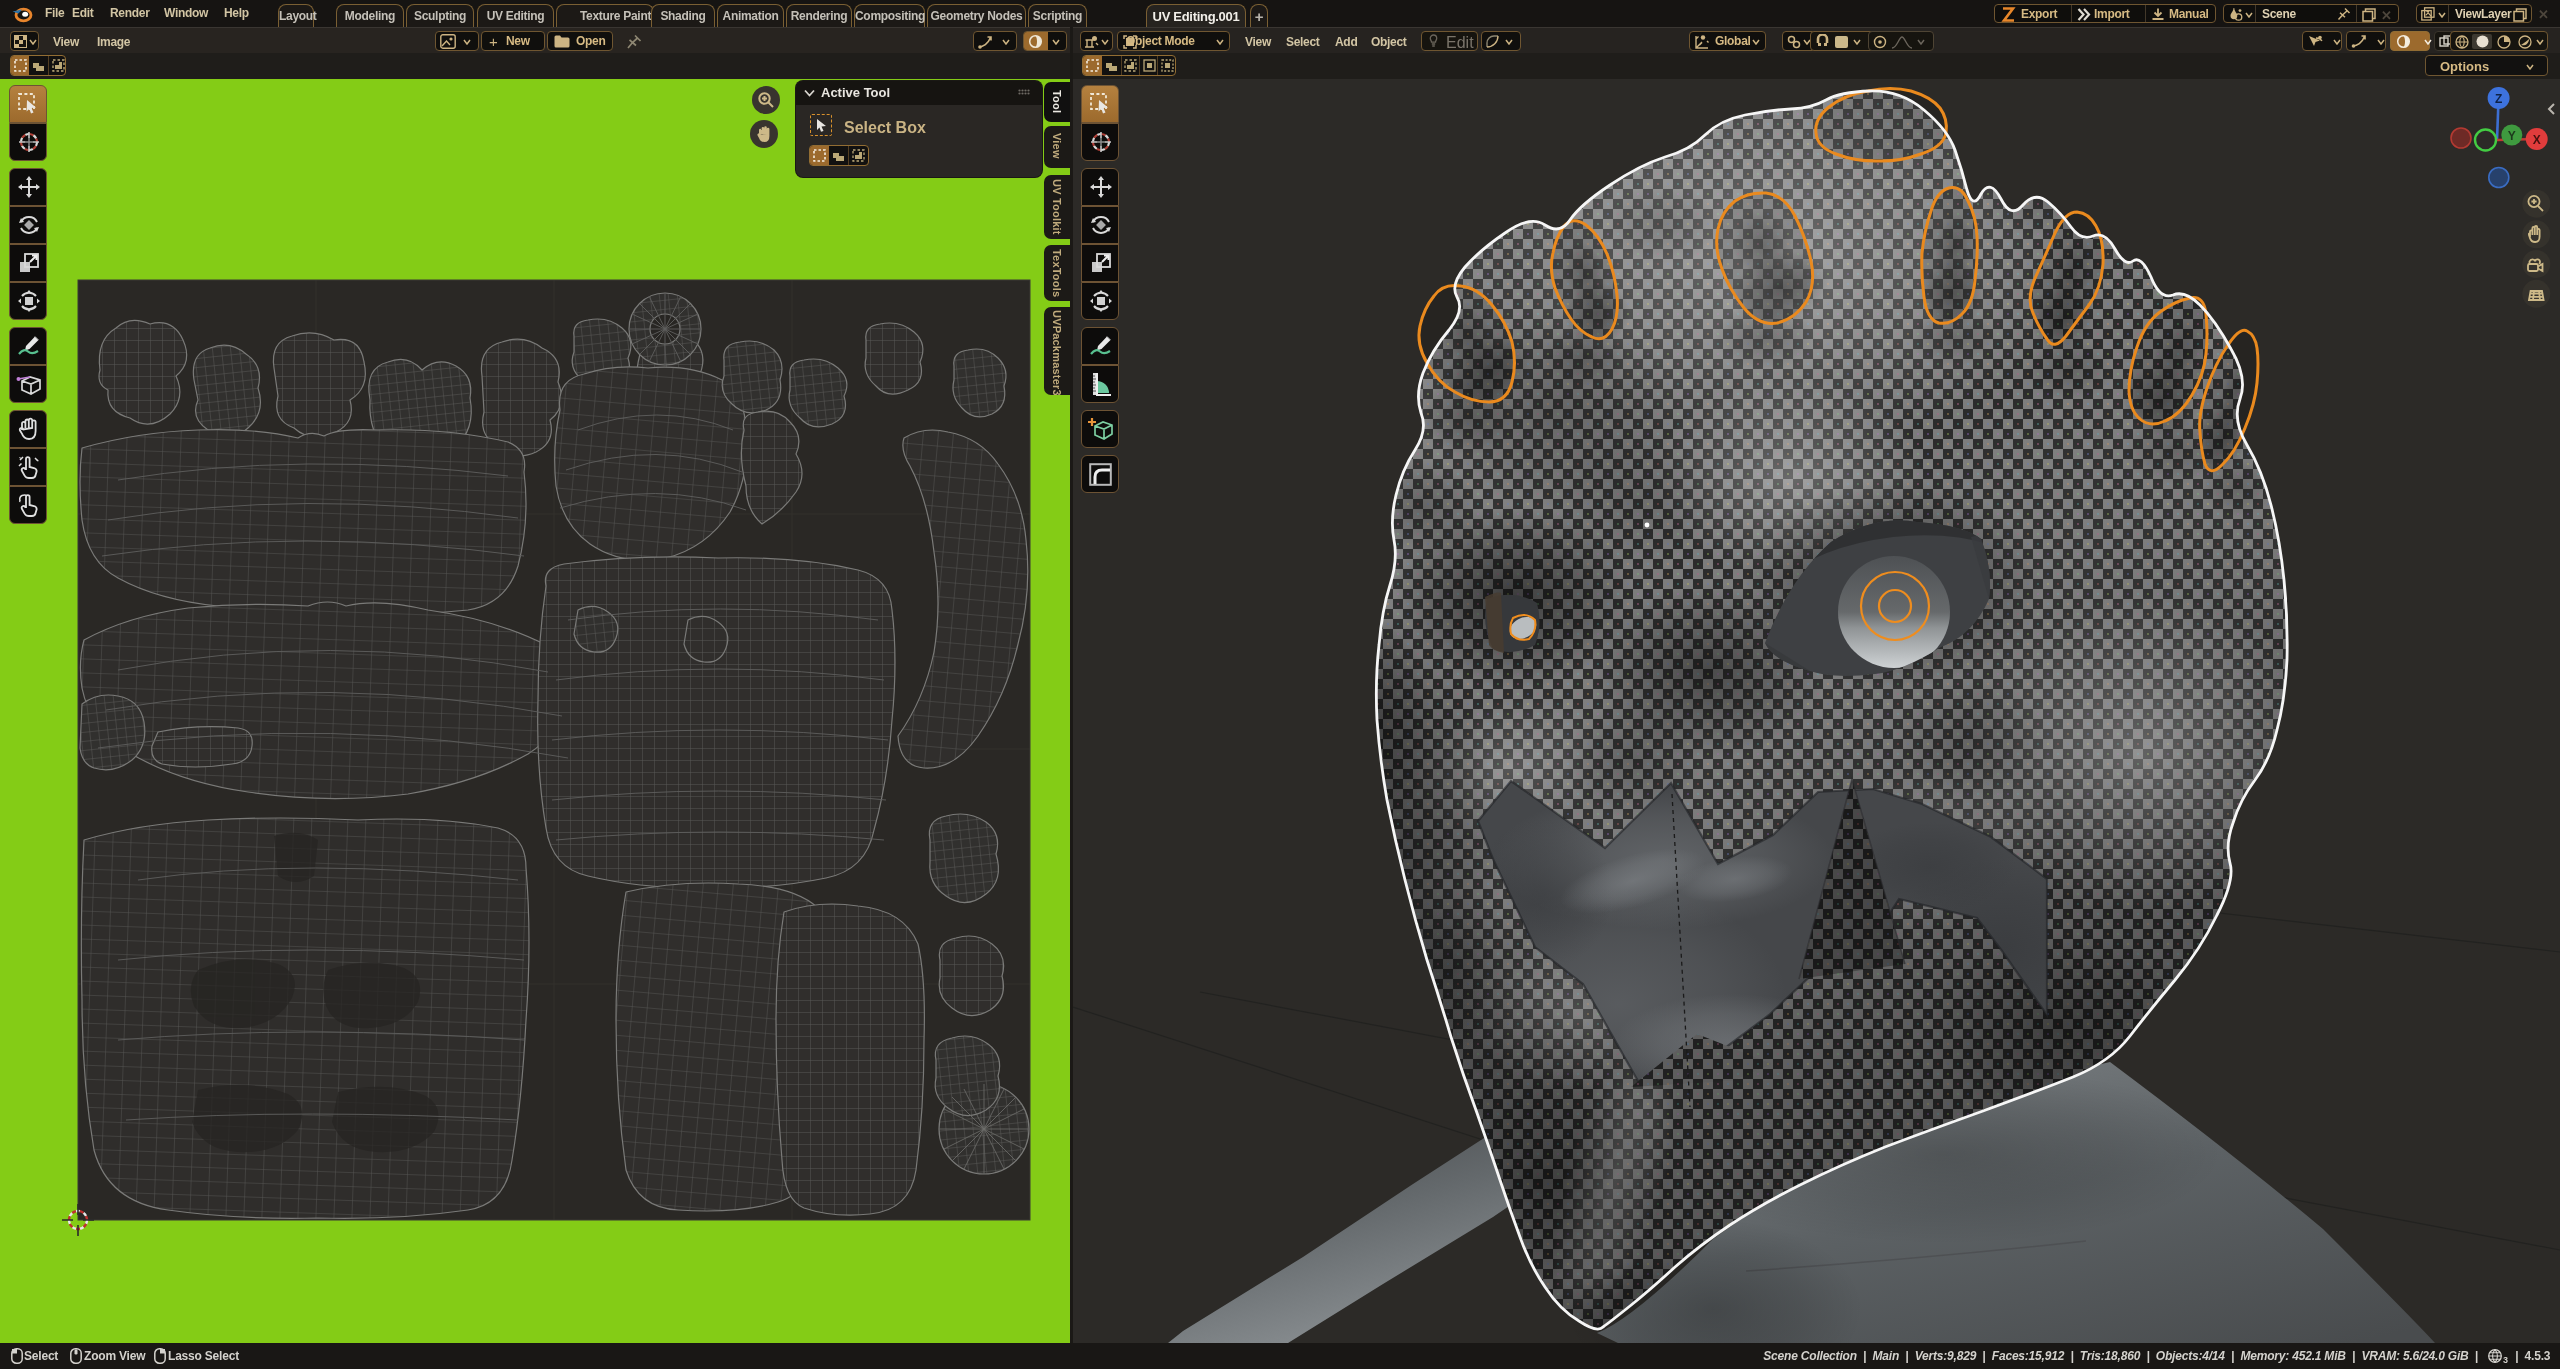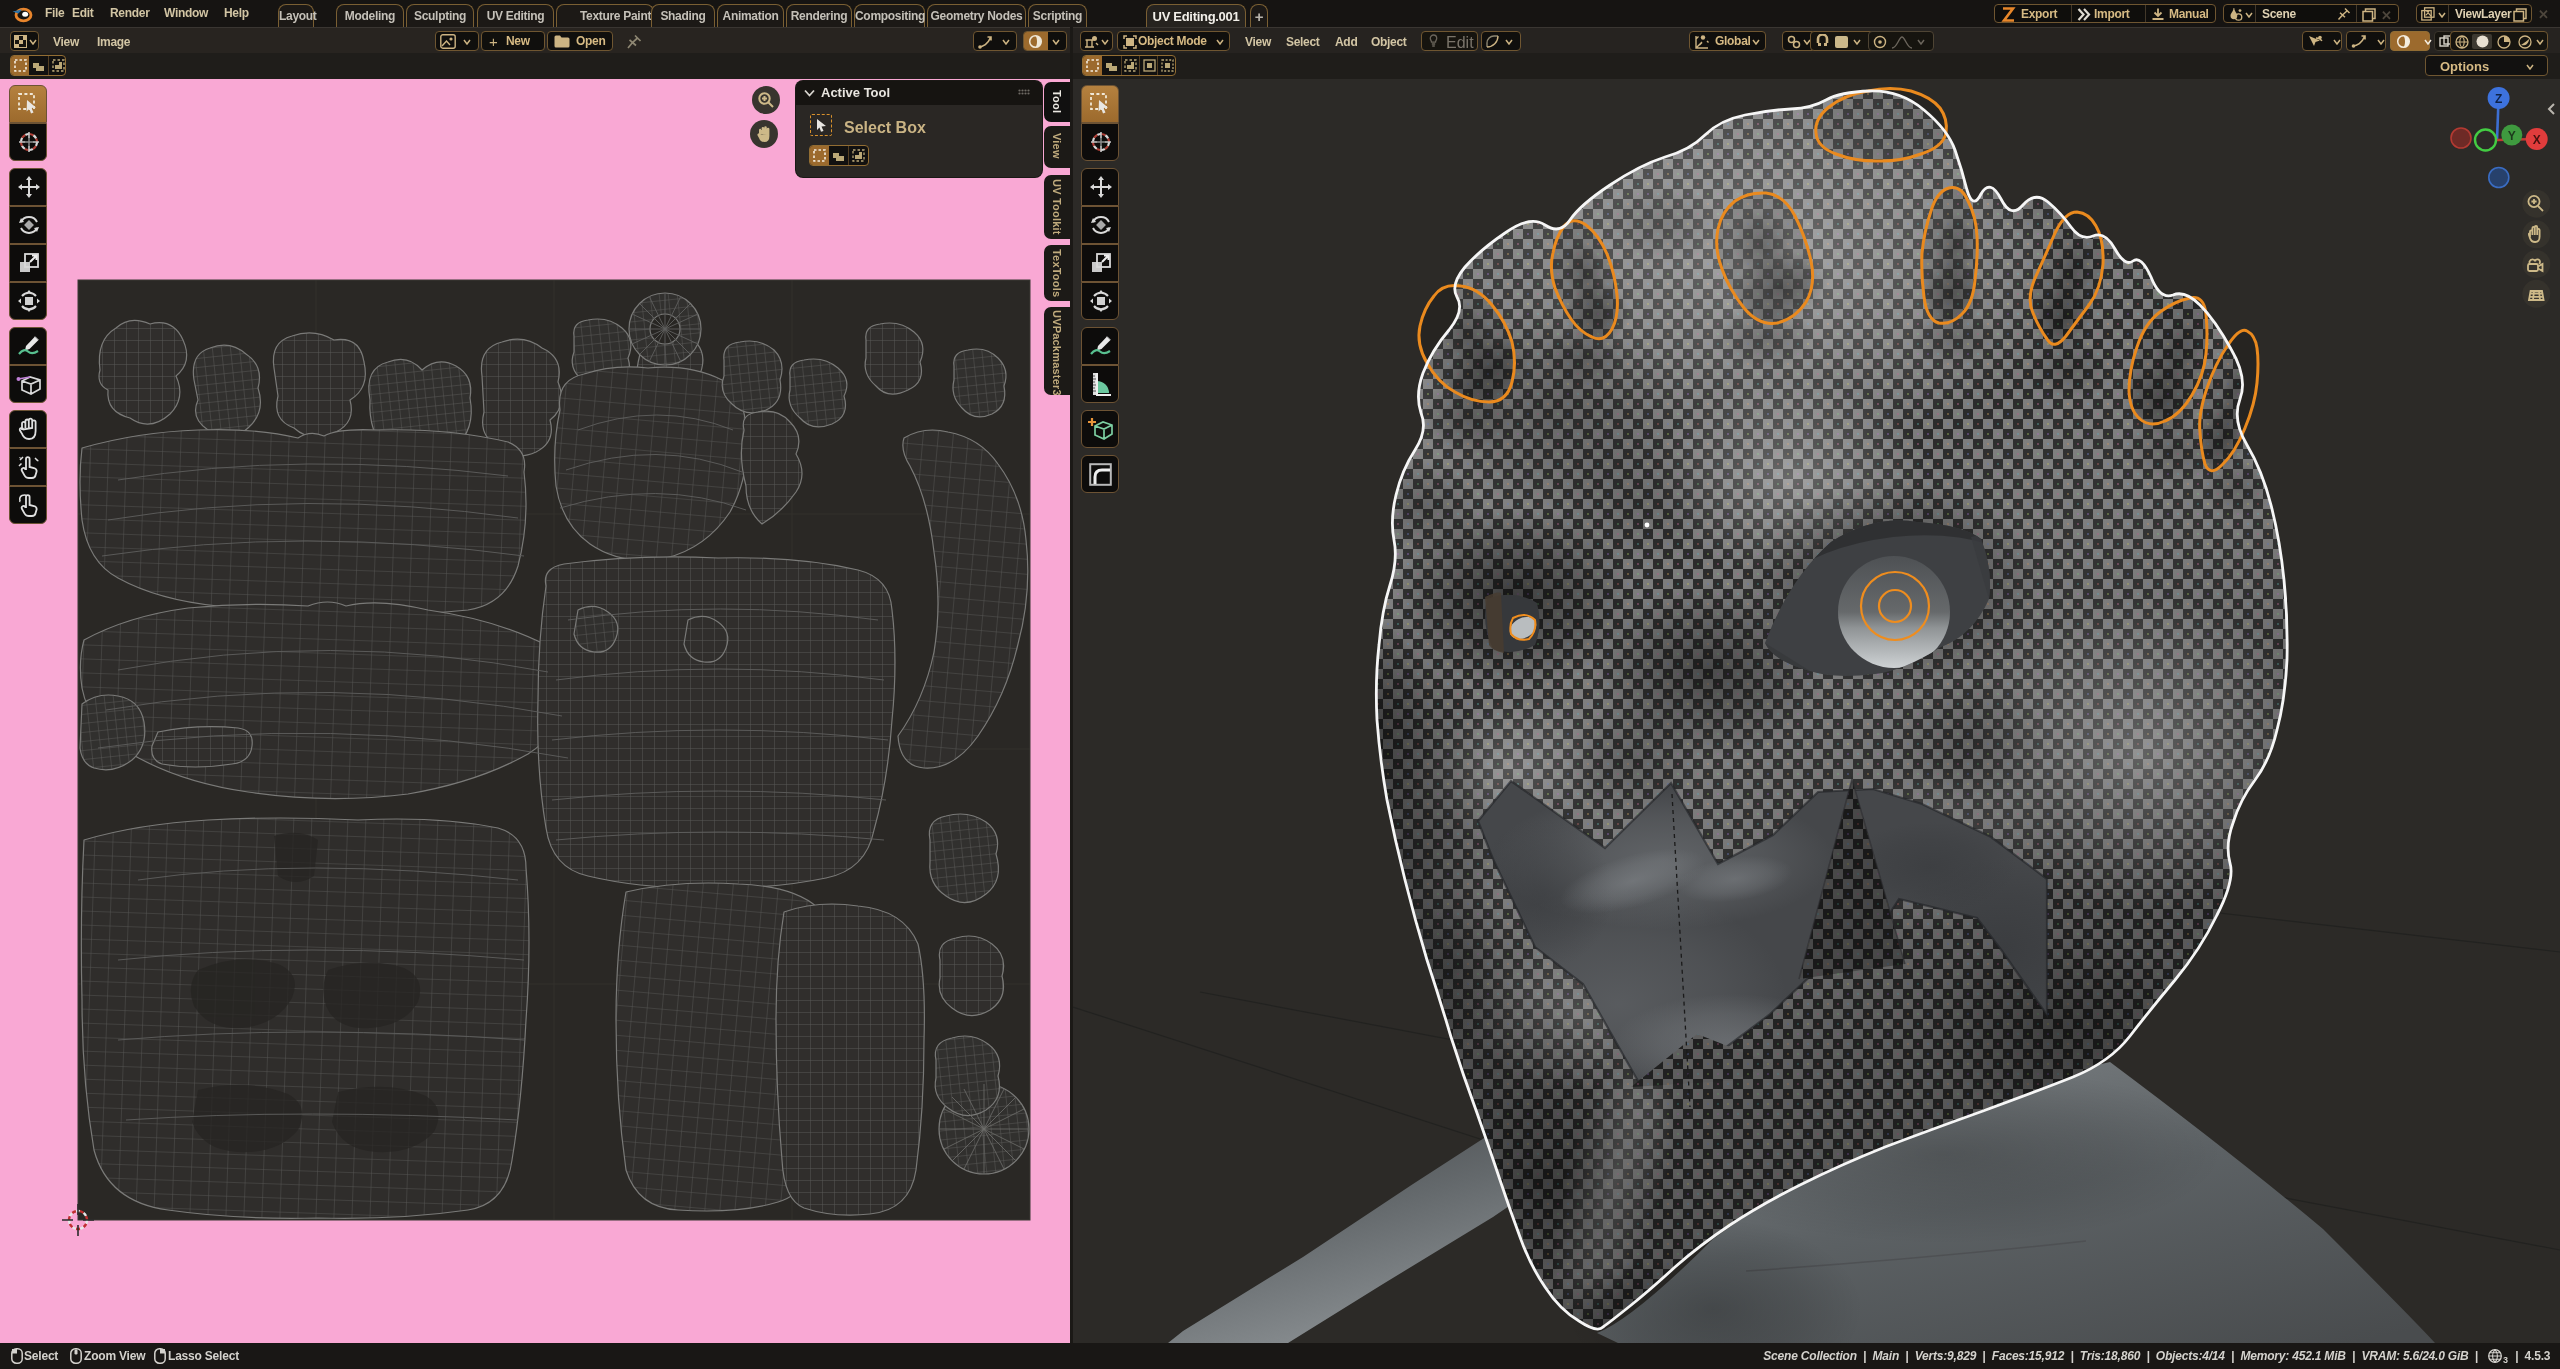--- a/index.html
+++ b/index.html
@@ -187,21 +187,21 @@
       </svg>
     <svg class="abs" style="left:20px;top:7px" width="8" height="6" viewBox="0 0 8 6">
         <path d="M1 1 L4 5 L7 1" stroke="#cdb483" stroke-width="1.5" fill="none"></path>
       </svg>
   </div>
   <div class="hbtn" style="left:44px;top:3px;width:113px;height:20px;">
     <svg class="abs" style="left:5px;top:3px" width="14" height="14" viewBox="0 0 14 14">
         <rect x="3" y="3" width="8" height="8" fill="#cdb483"></rect>
         <path d="M1 4 V1 h3 M10 1 h3 v3 M13 10 v3 h-3 M4 13 H1 v-3" stroke="#cdb483" stroke-width="1.5" fill="none"></path>
       </svg>
-    <span class="abs" style="left:20px;top:2px;">Object Mode</span>
+    <span class="abs" style="left:8px;top:2px;">Object Mode</span>
     <svg class="abs" style="left:98px;top:7px" width="8" height="6" viewBox="0 0 8 6">
         <path d="M1 1 L4 5 L7 1" stroke="#cdb483" stroke-width="1.5" fill="none"></path>
       </svg>
   </div>
   <div class="abs menu" style="left:172px;top:7px;">View</div>
   <div class="abs menu" style="left:213px;top:7px;">Select</div>
   <div class="abs menu" style="left:262px;top:7px;">Add</div>
   <div class="abs menu" style="left:298px;top:7px;">Object</div>
   <div class="abs" style="left:348px;top:3px;width:57px;height:20px;border:1px solid #6f5631;border-radius:4px;background:#16140f;">
     <svg class="abs" style="left:4px;top:2px" width="15" height="15" viewBox="0 0 15 15">
@@ -346,21 +346,21 @@
       </svg>
   </div>
   <div class="abs" style="left:1352px;top:2px;width:123px;height:21px;border:1px solid #6f5631;border-radius:4px;background:#121110;">
     <span class="abs" style="left:14px;top:3px;font-size:13px;font-weight:700;color:#d6ba84;">Options</span>
     <svg class="abs" style="left:100px;top:8px" width="8" height="6" viewBox="0 0 8 6">
         <path d="M1 1 L4 5 L7 1" stroke="#cdb483" stroke-width="1.5" fill="none"></path>
       </svg>
   </div>
 </div>
 
-<div class="abs" id="uveditor" style="left:0;top:79px;width:1070px;height:1264px;background:#f9a8d4;overflow:hidden;">
+<div class="abs" id="uveditor" style="left:0;top:79px;width:1070px;height:1264px;background:#84cc16;overflow:hidden;">
   <svg class="abs" style="left:0;top:0" width="1070" height="1264" viewBox="0 0 1070 1264">
     <defs>
       <pattern id="m12" width="12" height="12" patternUnits="userSpaceOnUse">
           <rect width="12" height="12" fill="#302e2c"></rect>
           <path d="M12 0H0V12" fill="none" stroke="#585856" stroke-width="1"></path>
         </pattern>
       <pattern id="m15" width="15" height="15" patternUnits="userSpaceOnUse" patternTransform="rotate(5)">
           <rect width="15" height="15" fill="#302e2c"></rect>
           <path d="M15 0H0V15" fill="none" stroke="#565654" stroke-width="1"></path>
         </pattern>

